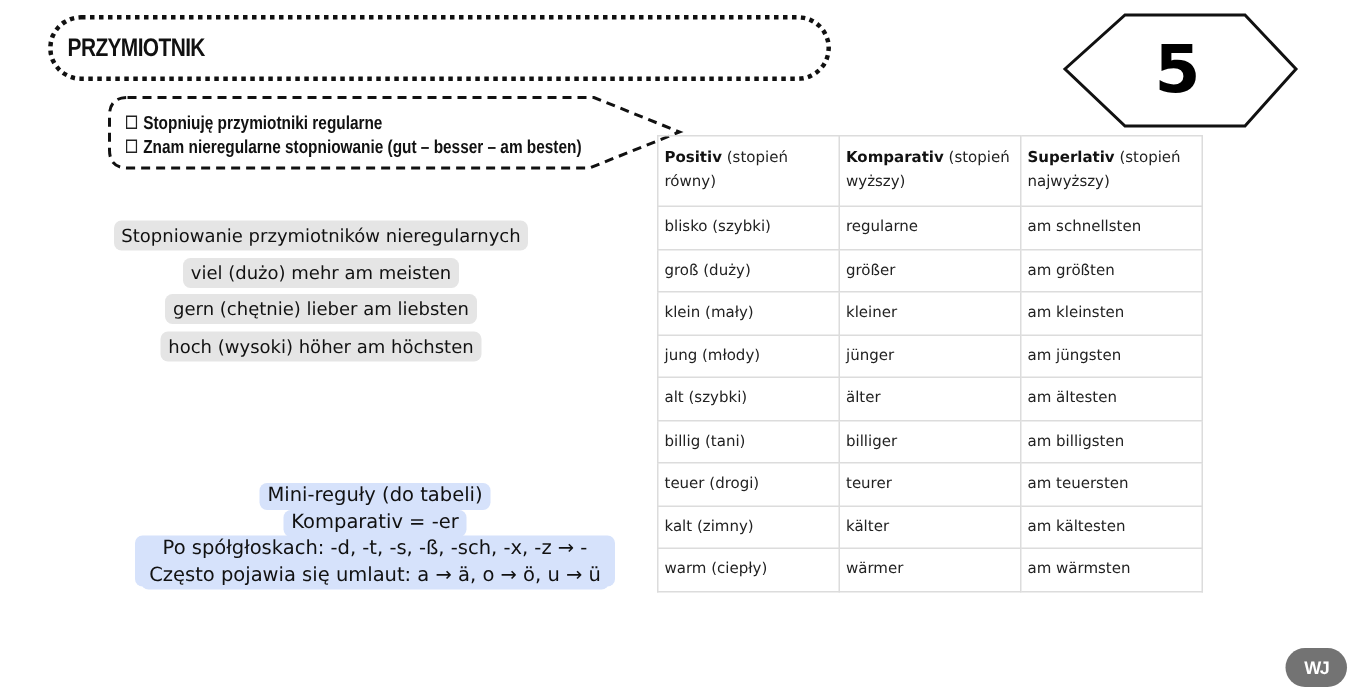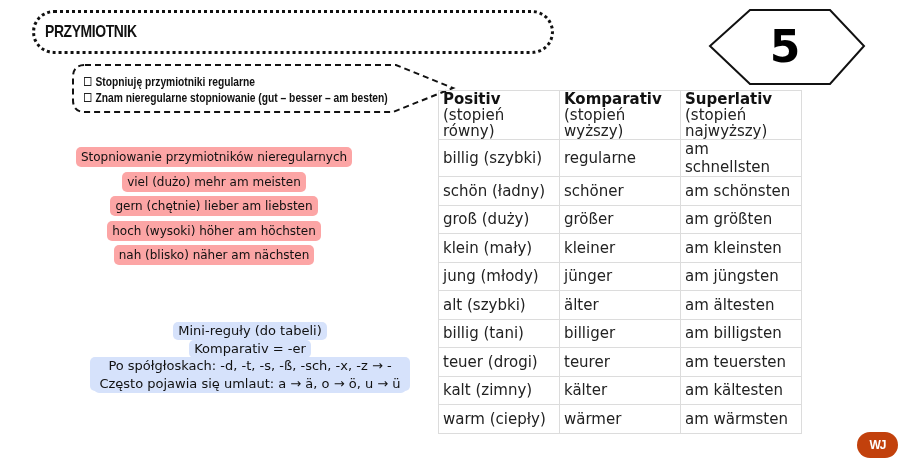--- a/index.html
+++ b/index.html
@@ -11,32 +11,32 @@
     }
     .title-box span { font-family:"Liberation Sans", sans-serif; font-size:17px; font-weight:bold; letter-spacing:-0.5px; transform:scaleX(0.82); display:inline-block; }
     .goals-wrap { position:absolute; left:71px; top:64px; width:385px; height:50px;font-weight:bold; }
     .goals-wrap svg { position:absolute; left:0; top:0; }
     .goals { position:absolute; left:13px; top:10px; font-family:"Liberation Sans", sans-serif; font-size:12.5px; line-height:16px; transform:scaleX(0.82); transform-origin:left top; white-space:nowrap; }
     .goal-item { display:block; }
     .checkbox { display:inline-block; width:7px; height:7px; border:1px solid #222; margin-right:5px; vertical-align:middle; position:relative; top:-1px; }
     .hex { position:absolute; left:706px; top:8px; }
     .hex-num { position:absolute; left:706px; top:8px; width:158px; height:76px; display:flex; align-items:center; justify-content:center; font-family:"DejaVu Sans", sans-serif; font-weight:bold; font-size:44px; color:#000; }
     .irregular { position:absolute; left:70px; top:147px; width:288px; text-align:center; font-family:"DejaVu Sans", sans-serif; font-size:12px; }
-    .irr-line { display:inline-block; background:#fca5a5; border-radius:5px; padding:2px 5px; margin:0 0 4px 0; line-height:16px; }
+    .irr-line { display:inline-block; background:#e5e5e5; border-radius:5px; padding:2px 5px; margin:0 0 4px 0; line-height:16px; }
     .irr-row { height:24.5px; }
     .rules { position:absolute; left:90px; top:322px; width:320px; text-align:center; font-family:"DejaVu Sans", sans-serif; font-size:13px; }
     .rule-line { display:inline-block; background:#d6e2fb; border-radius:5px; padding:1px 5px; line-height:16px; }
     .rule-row { height:17.5px; }
-    table.grammar { position:absolute; left:438px; top:90px; border-collapse:collapse; font-family:"DejaVu Sans", sans-serif; font-size:15px; color:#222; }
+    table.grammar { position:absolute; left:438px; top:90px; border-collapse:collapse; font-family:"DejaVu Sans", sans-serif; font-size:10px; color:#222; }
     table.grammar td, table.grammar th { border:1.5px solid #dcdcdc; padding:0 4px; text-align:left; vertical-align:middle; font-weight:normal; }
     table.grammar th { height:46px; line-height:16px; vertical-align:middle; }
     table.grammar td { height:27.5px; }
     table.grammar col.c1 { width:121px; } table.grammar col.c2 { width:121px; } table.grammar col.c3 { width:121px; }
     .bold { font-weight:bold; color:#111; }
-    .logo { position:absolute; left:857px; top:432px; width:41px; height:26px; background:#c2410c; border-radius:13px; color:#fff; font-family:"Liberation Sans", sans-serif; font-weight:bold; font-size:12px; display:flex; align-items:center; justify-content:center; letter-spacing:-1px; }
+    .logo { position:absolute; left:857px; top:432px; width:41px; height:26px; background:#737373; border-radius:13px; color:#fff; font-family:"Liberation Sans", sans-serif; font-weight:bold; font-size:12px; display:flex; align-items:center; justify-content:center; letter-spacing:-1px; }
   </style>
 </head>
 <body>
 
 <div class="title-box">
   <span>PRZYMIOTNIK</span>
 </div>
 
 <svg class="hex" width="160" height="78" viewBox="0 0 160 78">
   <polygon points="44,2 124,2 158,38 124,76 44,76 4,38" fill="#fff" stroke="#111" stroke-width="2"></polygon>
@@ -55,21 +55,20 @@
       <span class="checkbox"></span><span>Znam nieregularne stopniowanie (gut – besser – am besten)</span>
     </span>
   </div>
 </div>
 
 <div class="irregular">
   <div class="irr-row"><span class="irr-line">Stopniowanie przymiotników nieregularnych</span></div>
   <div class="irr-row"><span class="irr-line">viel (dużo) mehr am meisten</span></div>
   <div class="irr-row"><span class="irr-line">gern (chętnie) lieber am liebsten</span></div>
   <div class="irr-row"><span class="irr-line">hoch (wysoki) höher am höchsten</span></div>
-  <div class="irr-row"><span class="irr-line">nah (blisko) näher am nächsten</span></div>
 </div>
 
 <div class="rules">
   <div class="rule-row"><span class="rule-line">Mini-reguły (do tabeli)</span></div>
   <div class="rule-row"><span class="rule-line">Komparativ = -er</span></div>
   <div class="rule-row"><span class="rule-line">Po spółgłoskach: -d, -t, -s, -ß, -sch, -x, -z → -esten</span></div>
   <div class="rule-row"><span class="rule-line">Często pojawia się umlaut: a → ä, o → ö, u → ü</span></div>
 </div>
 
 <table class="grammar">
@@ -78,28 +77,23 @@
       <col class="c2">
       <col class="c3">
     </colgroup>
   <tbody>
       <tr>
     <th><span class="bold">Positiv</span><span> (stopień równy)</span></th>
     <th><span class="bold">Komparativ</span><span> (stopień wyższy)</span></th>
     <th><span class="bold">Superlativ</span><span> (stopień najwyższy)</span></th>
   </tr>
   <tr>
-        <td>billig (szybki)</td>
+        <td>blisko (szybki)</td>
         <td>regularne</td>
         <td>am schnellsten</td>
-      </tr>
-  <tr>
-        <td>schön (ładny)</td>
-        <td>schöner</td>
-        <td>am schönsten</td>
       </tr>
   <tr>
         <td>groß (duży)</td>
         <td>größer</td>
         <td>am größten</td>
       </tr>
   <tr>
         <td>klein (mały)</td>
         <td>kleiner</td>
         <td>am kleinsten</td>

